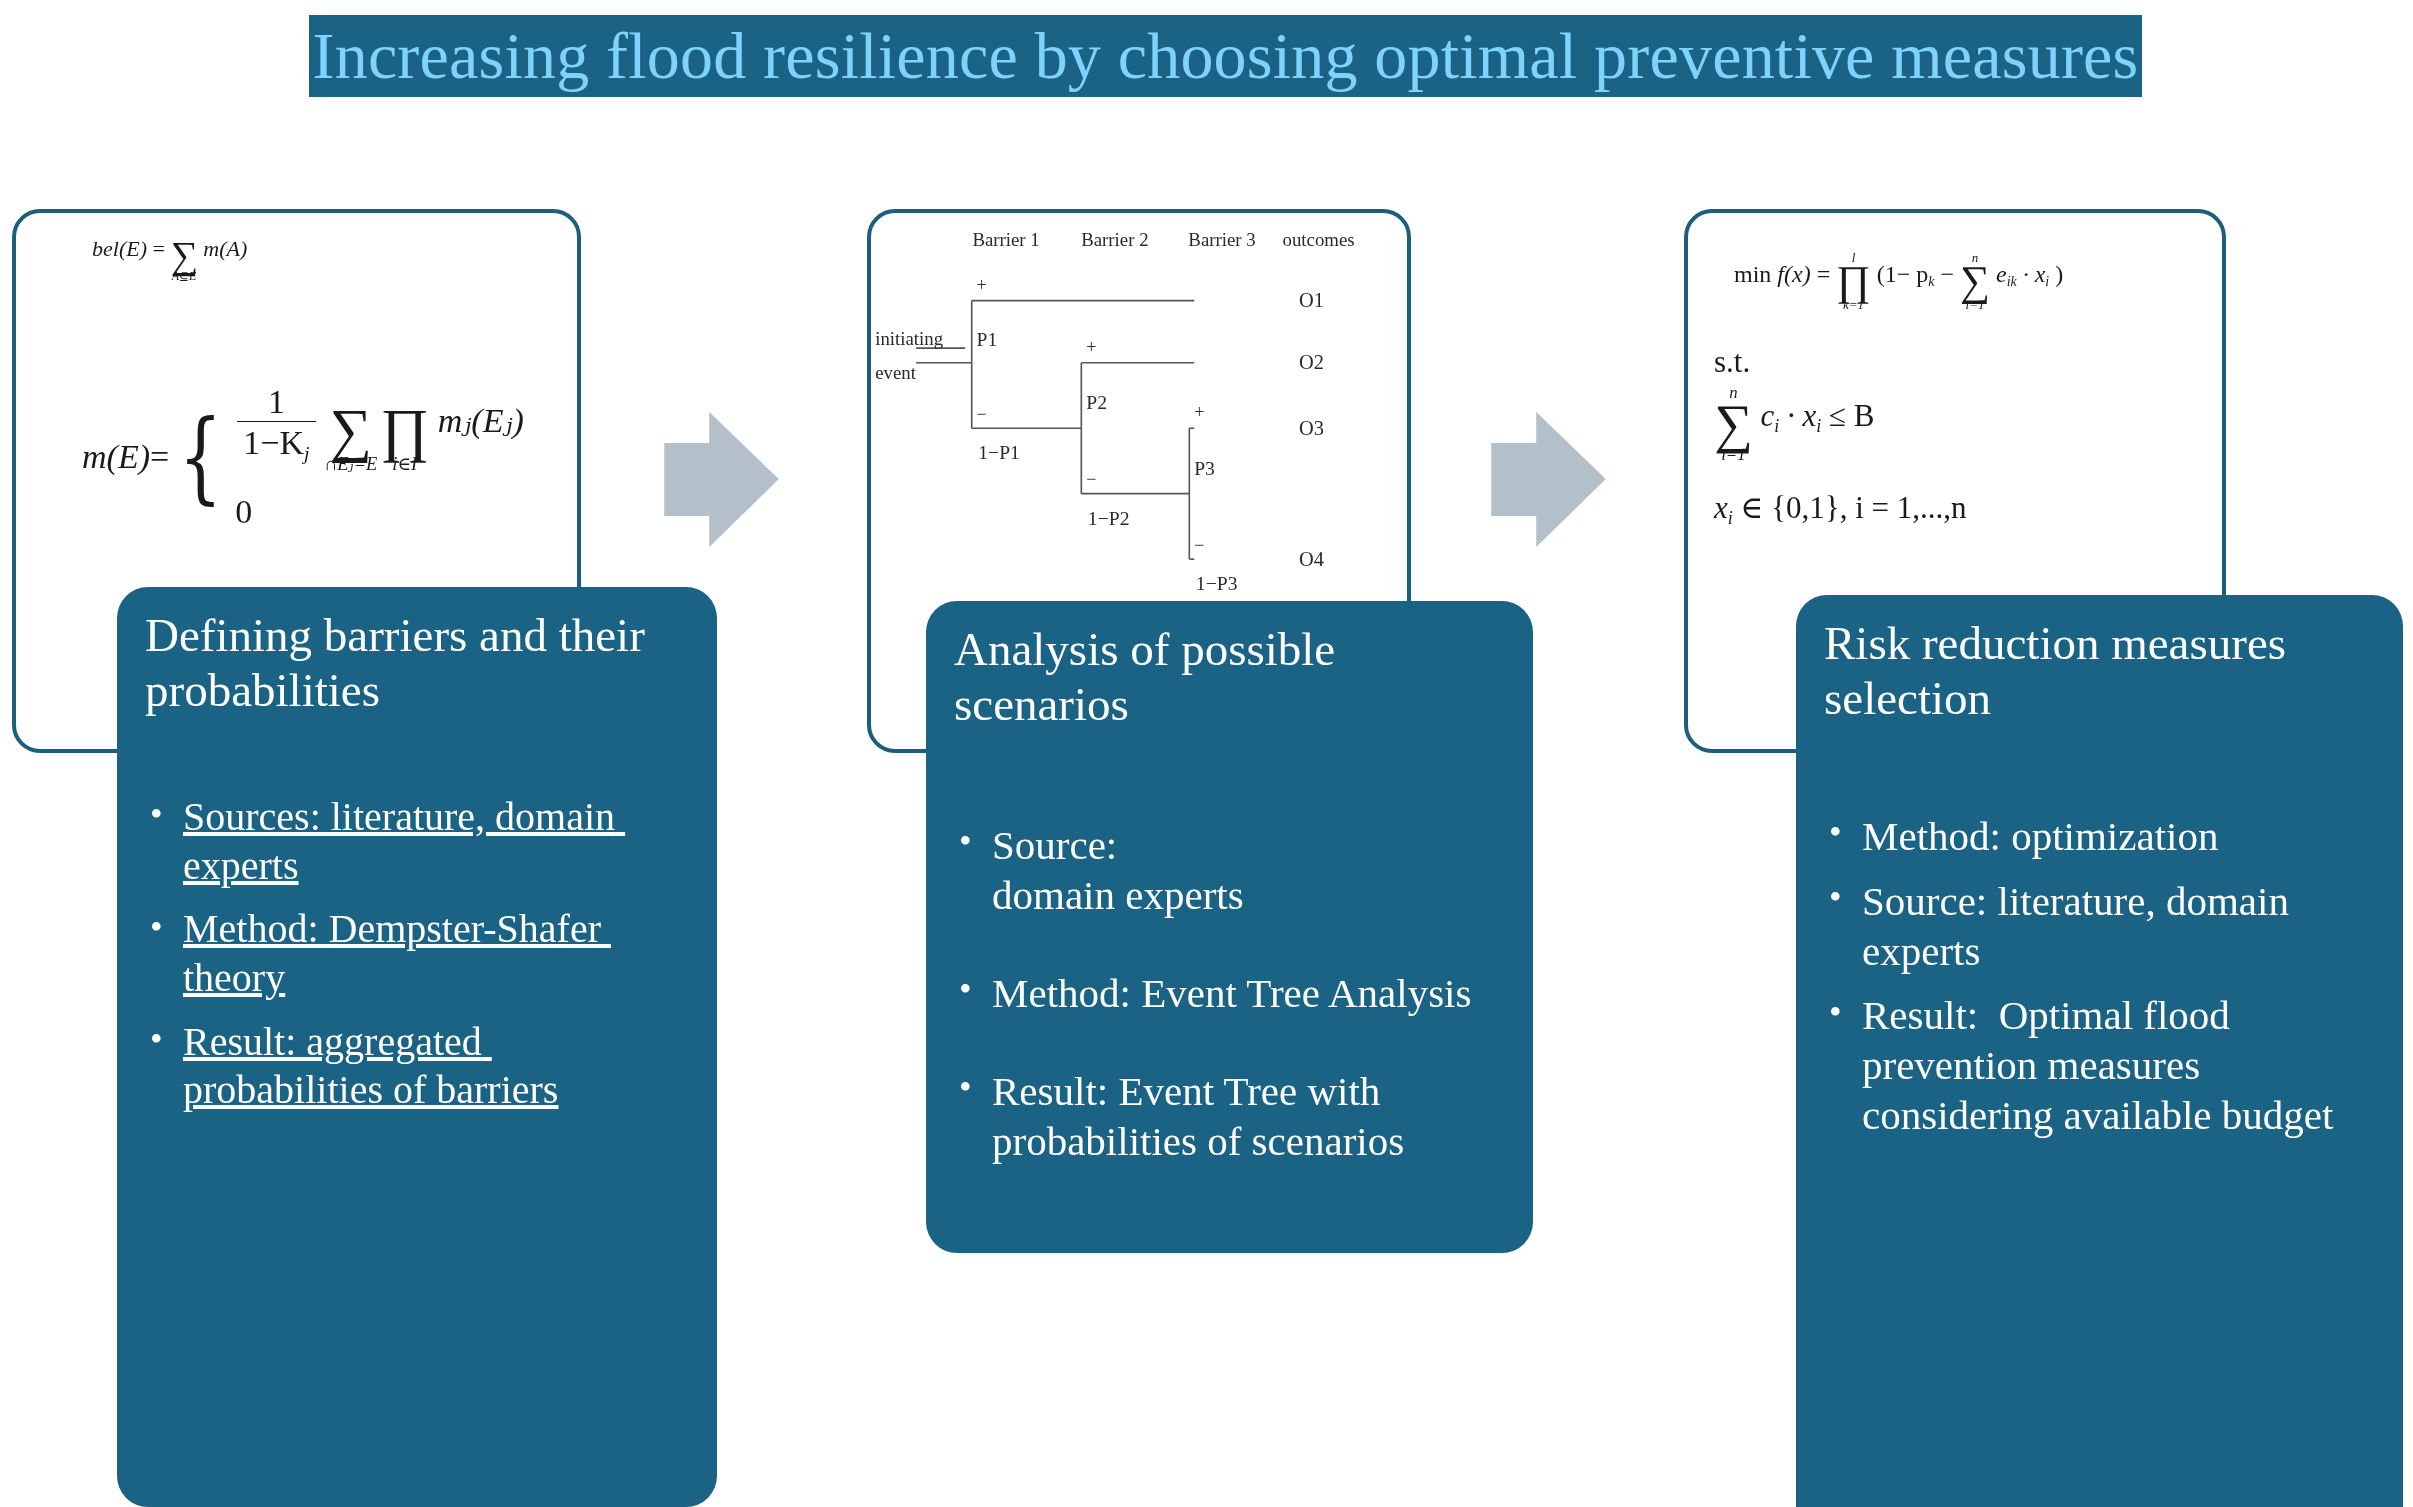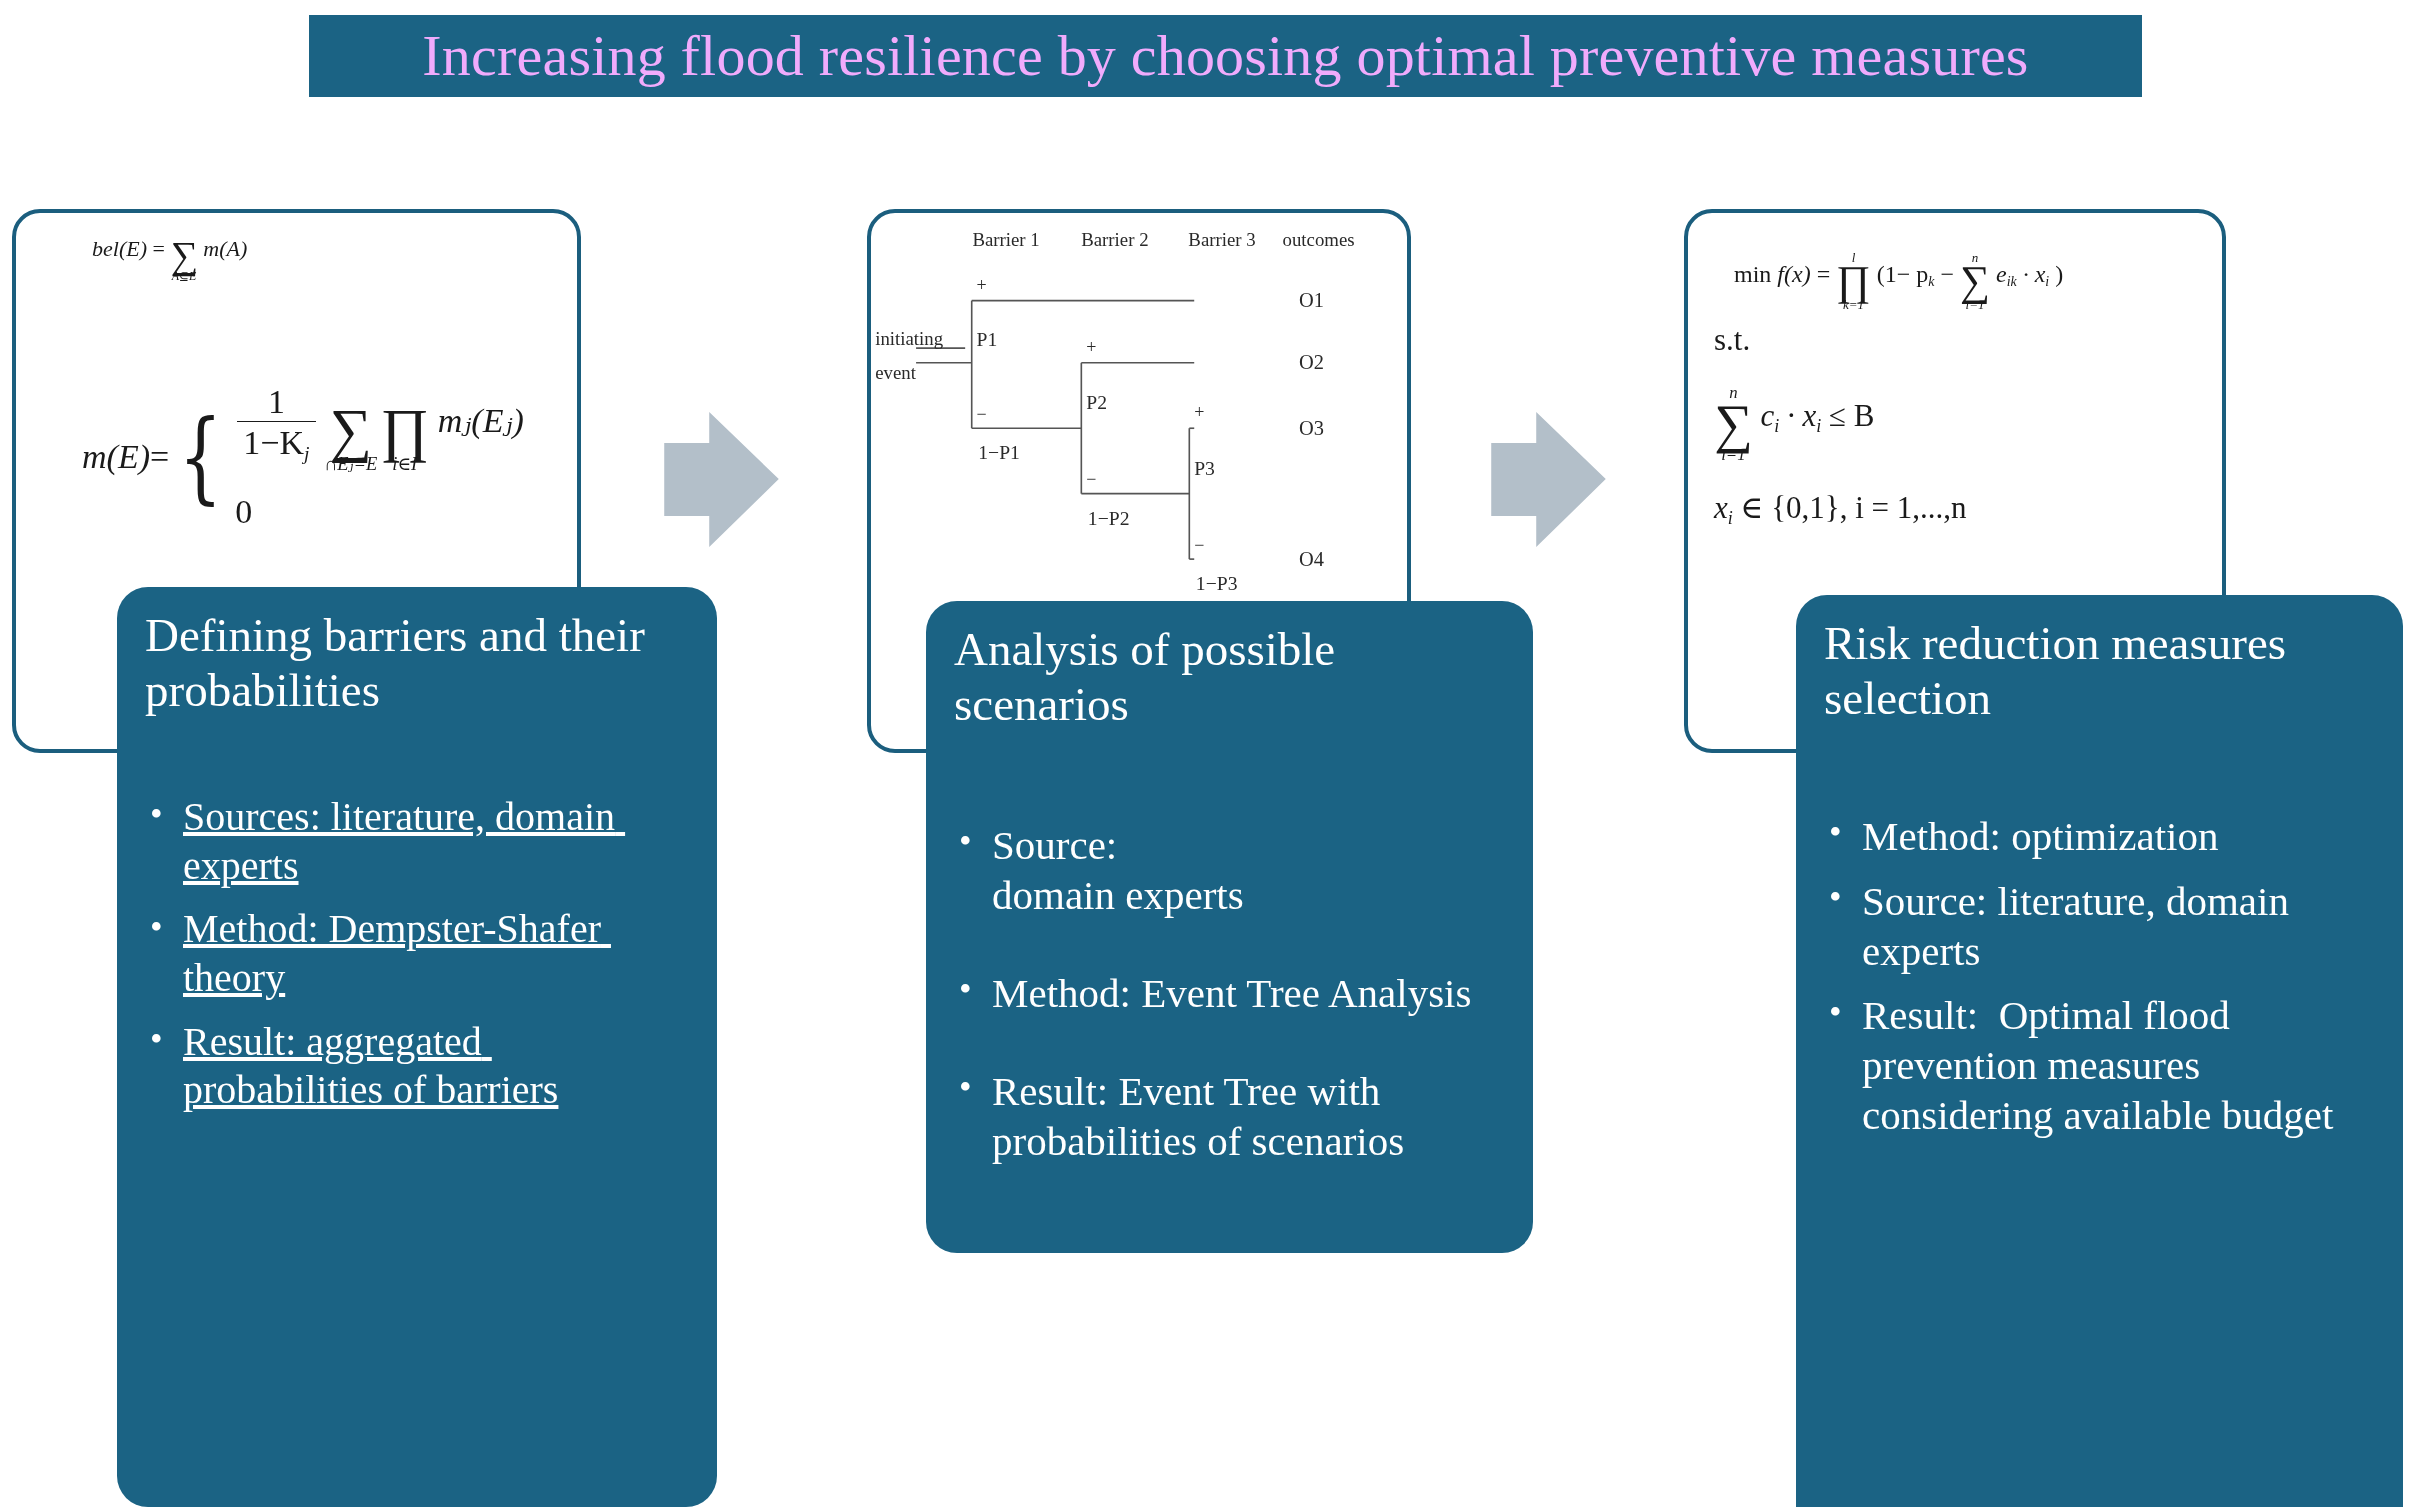--- a/index.html
+++ b/index.html
@@ -21,22 +21,22 @@
     left: 309px;
     top: 14.7px;
     width: 1833px;
     height: 82px;
     background: #1b6384;
     display: flex;
     align-items: center;
     justify-content: center;
   }
   #title-banner .title-text {
-    color: #f0abfc;
-    font-size: 58px;
+    color: #7dd3fc;
+    font-size: 66px;
     letter-spacing: 0.2px;
     white-space: nowrap;
     font-family: "Liberation Serif", "DejaVu Serif", serif;
   }
 
   
   .white-card {
     position: absolute;
     background: #ffffff;
     border: 4.1px solid #1b5e7e;
@@ -129,21 +129,21 @@
   #formula-min {
     position: absolute;
     left: 1734px;
     top: 261px;
     font-size: 24px;
     white-space: nowrap;
   }
   #formula-st {
     position: absolute;
     left: 1714px;
-    top: 322px;
+    top: 344px;
     font-size: 31px;
   }
   #formula-budget {
     position: absolute;
     left: 1714px;
     top: 398px;
     font-size: 31px;
     white-space: nowrap;
   }
   #formula-binary {

